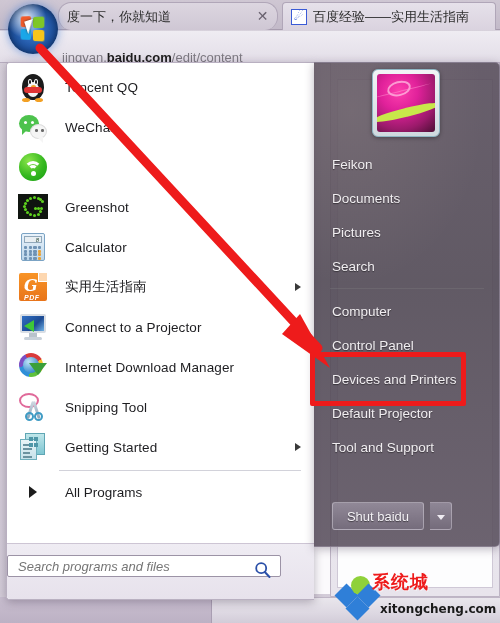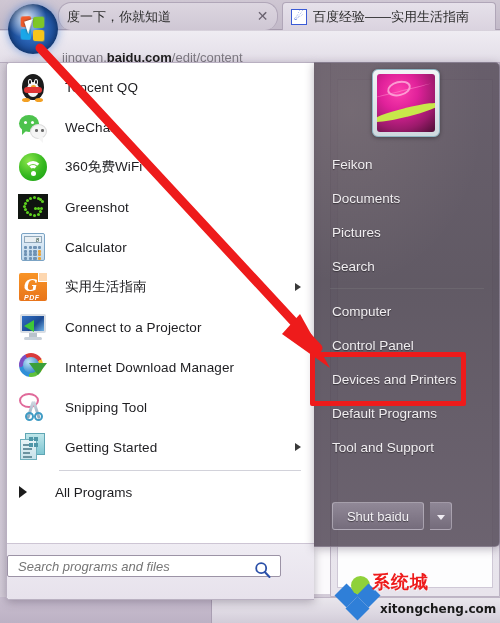--- a/index.html
+++ b/index.html
@@ -133,21 +133,21 @@
     border-left: 6px solid #3a3a3a;
     border-top: 4.5px solid transparent;
     border-bottom: 4.5px solid transparent;
   }
   .sm-divider {
     height: 1px; background: #d2d2da;
     margin: 3px 14px 3px 52px;
   }
   .allprograms {
     position: relative; height: 36px;
-    display: flex; align-items: center; 
+    display: flex; align-items: center; padding-left: 10px;
   }
   .allprograms .ap-tri {
     width: 32px; flex: 0 0 32px; margin-right: 16px;
     display:flex; align-items:center; justify-content:center;
   }
   .allprograms .ap-tri i {
     display:block; width:0; height:0;
     border-left: 8px solid #1c1c1c;
     border-top: 6px solid transparent;
     border-bottom: 6px solid transparent;
@@ -509,21 +509,20 @@
 
         <div class="program-item">
           <span class="pi-icon">
             <span class="ic ic-wifi">
               <i class="circ"></i>
                 <i class="arc a"></i>
                 <i class="arc b"></i>
                 <i class="dot"></i>
             </span>
           </span>
-          <span class="pi-label">360免费WiFi</span>
         </div>
 
         <div class="program-item">
           <span class="pi-icon">
             <span class="ic ic-gs" id="gs-icon">
                 <i class="bg"></i>
                 <i class="dot" style="left: 20px; top: 6px;"></i>
                 <i class="dot" style="left: 16px; top: 5px;"></i>
                 <i class="dot" style="left: 12px; top: 6px;"></i>
                 <i class="dot" style="left: 9px; top: 8px;"></i>
@@ -690,21 +689,21 @@
         <div class="right-item">
           <span>Computer</span>
         </div>
         <div class="right-item">
           <span>Control Panel</span>
         </div>
         <div class="right-item">
           <span>Devices and Printers</span>
         </div>
         <div class="right-item">
-          <span>Default Programs</span>
+          <span>Default Projector</span>
         </div>
         <div class="right-item">
           <span>Tool and Support</span>
         </div>
       </div>
 
       <div class="shutdown-bar">
         <div class="shutdown-btn">
           <span>Shut baidu</span>
         </div>

